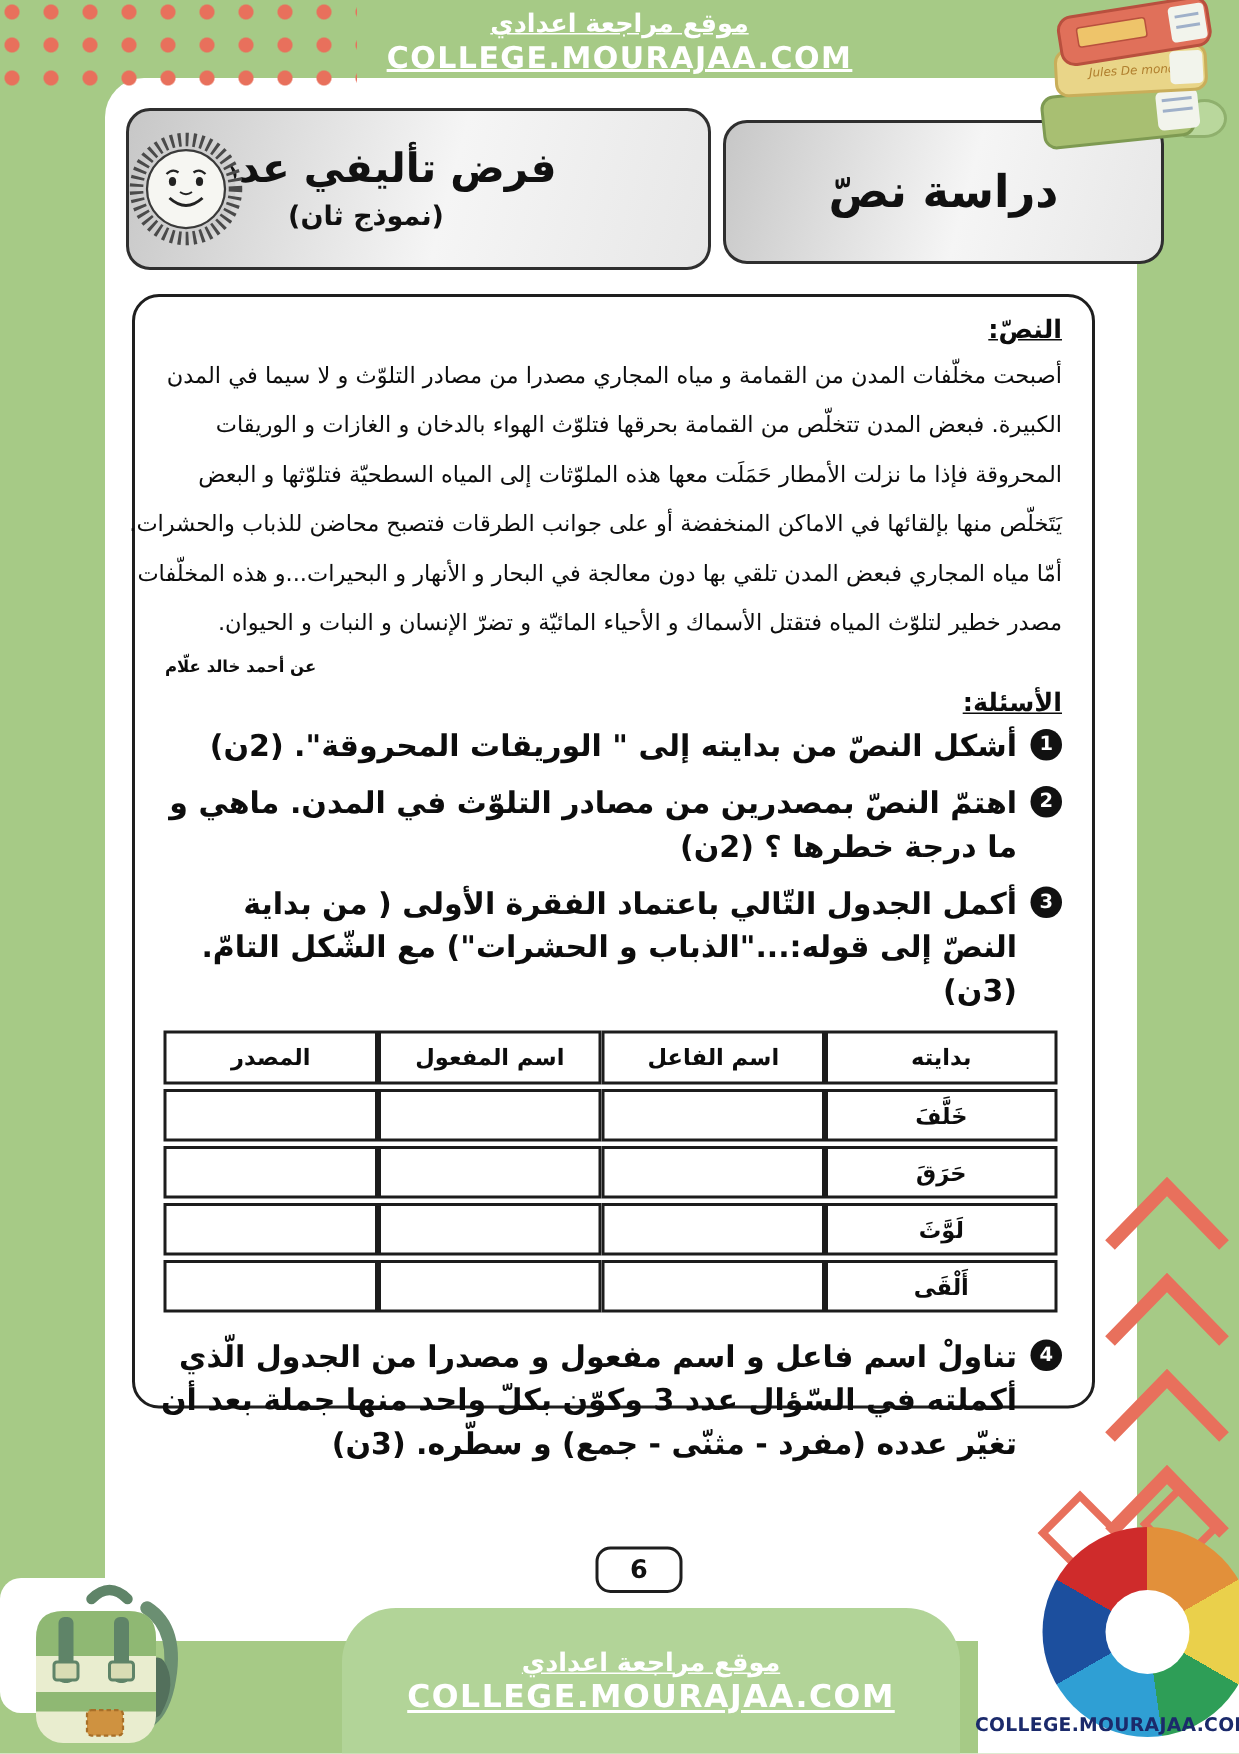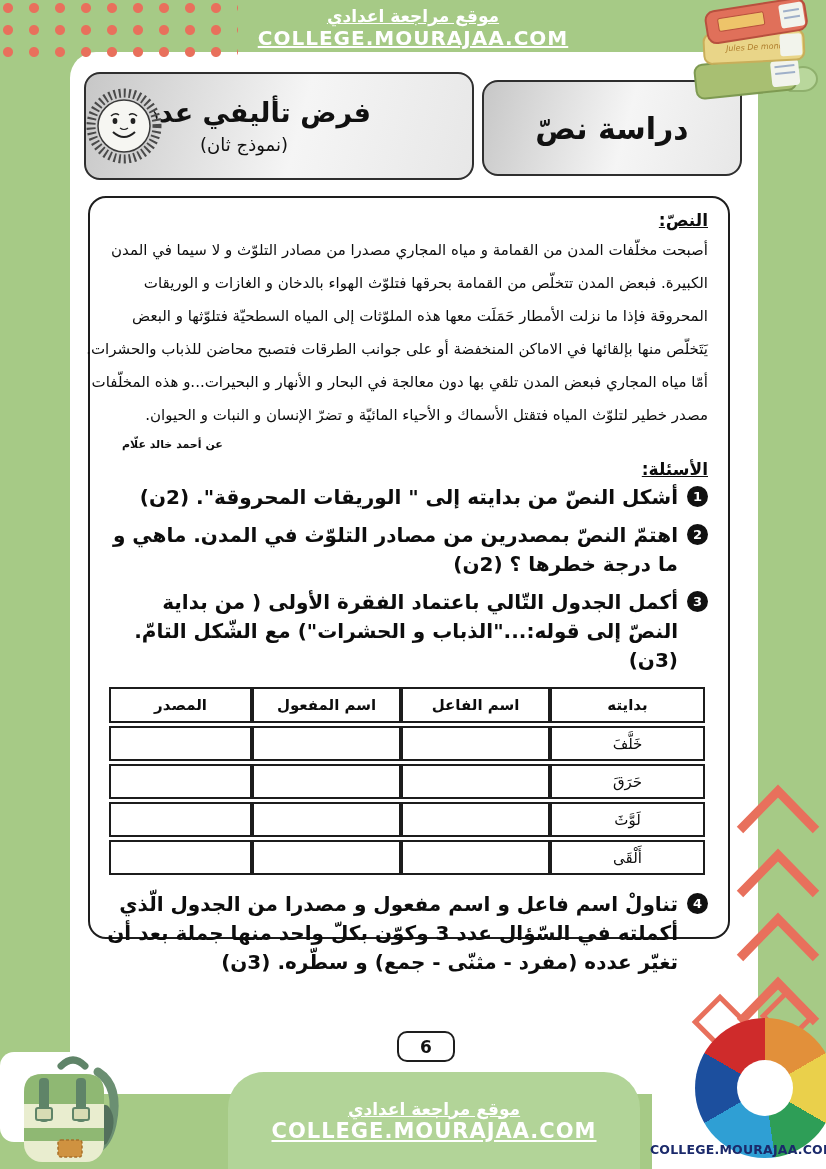--- a/index.html
+++ b/index.html
@@ -30,48 +30,48 @@
   }
   
   .hdr-box {
     position:absolute; z-index:3; border:2px solid #2f2f2f; border-radius:16px;
     background:linear-gradient(105deg,#c7c7c7 0%,#f5f5f5 55%,#e7e7e7 100%);
     display:flex; flex-direction:column; align-items:center; justify-content:center;
     direction:rtl; color:#111;
   }
   .exam-box { left:84px; top:72px; width:390px; height:108px; padding-right:70px; }
   .exam-box .l1 { font-size:27px; font-weight:bold; }
-  .exam-box .l2 { font-size:18px; font-weight:normal; margin-top:6px; }
-  .subject-box { left:482px; top:80px; width:260px; height:96px; }
+  .exam-box .l2 { font-size:18px; font-weight:bold; margin-top:6px; }
+  .subject-box { left:482px; top:80px; width:294px; height:96px; }
   .subject-box .l1 { font-size:30px; font-weight:bold; }
   .sun { position:absolute; left:82px; top:84px; width:84px; height:84px; z-index:4; }
   
   .content {
     position:absolute; left:88px; top:196px; width:642px; height:743px; z-index:3;
     border:2.5px solid #1e1e1e; border-radius:18px;
     padding:12px 20px 0 16px; direction:rtl; color:#0d0d0d;
   }
   .sec-label { font-size:17px; font-weight:bold; text-decoration:underline; margin-bottom:4px; }
   .body-text .tline { font-size:15px; font-weight:normal; line-height:33px; text-align:right; white-space:nowrap; }
-  .attribution { direction:rtl; text-align:left; font-size:11px; font-weight:bold; margin:6px 0 8px 16px; }
+  .attribution { direction:rtl; text-align:left; font-size:11px; font-weight:bold; margin:6px 0 8px 4px; }
   .q-item { display:flex; direction:rtl; align-items:flex-start; gap:9px; margin-bottom:9px; }
   .q-num {
     flex:0 0 auto; width:21px; height:21px; margin-top:3px; border-radius:50%;
     background:#111; color:#fff; font-size:13px; font-weight:bold;
     display:flex; align-items:center; justify-content:center;
   }
   .q-text { font-size:20px; font-weight:bold; line-height:29px; text-align:right; }
   
   table.conj {
     direction:rtl; width:99%; margin:8px auto 12px auto;
     border-collapse:separate; border-spacing:0 3px;
   }
   table.conj th, table.conj td { border:2px solid #1c1c1c; background:#fff; }
   table.conj th { height:36px; font-size:15px; font-weight:bold; text-align:center; }
-  table.conj td { height:35px; font-size:15px; font-weight:normal; text-align:center; }
+  table.conj td { height:35px; font-size:15px; font-weight:bold; text-align:center; }
   table.conj .c-feel { width:26%; } table.conj .c-fael { width:25%; }
   table.conj .c-mafoul { width:25%; } table.conj .c-masdar { width:24%; }
   
   .page-num {
     position:absolute; left:397px; top:1031px; width:58px; height:31px; z-index:4;
     background:#fff; border:2.5px solid #1e1e1e; border-radius:10px;
     display:flex; align-items:center; justify-content:center;
     font-size:17px; font-weight:bold; color:#111;
   }
   

